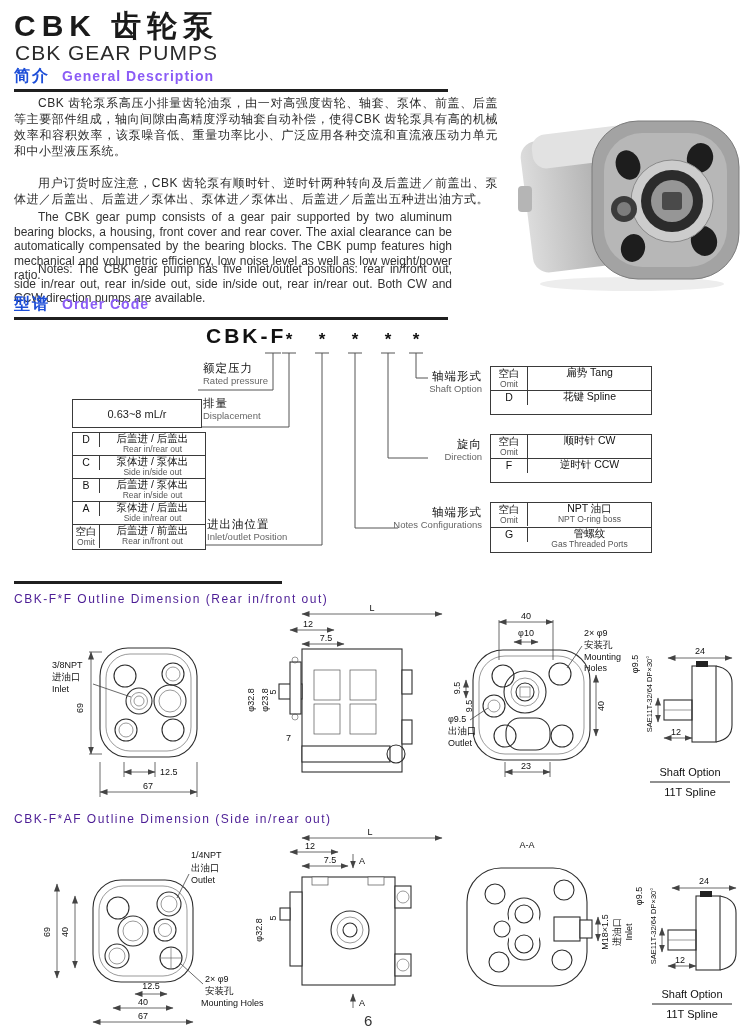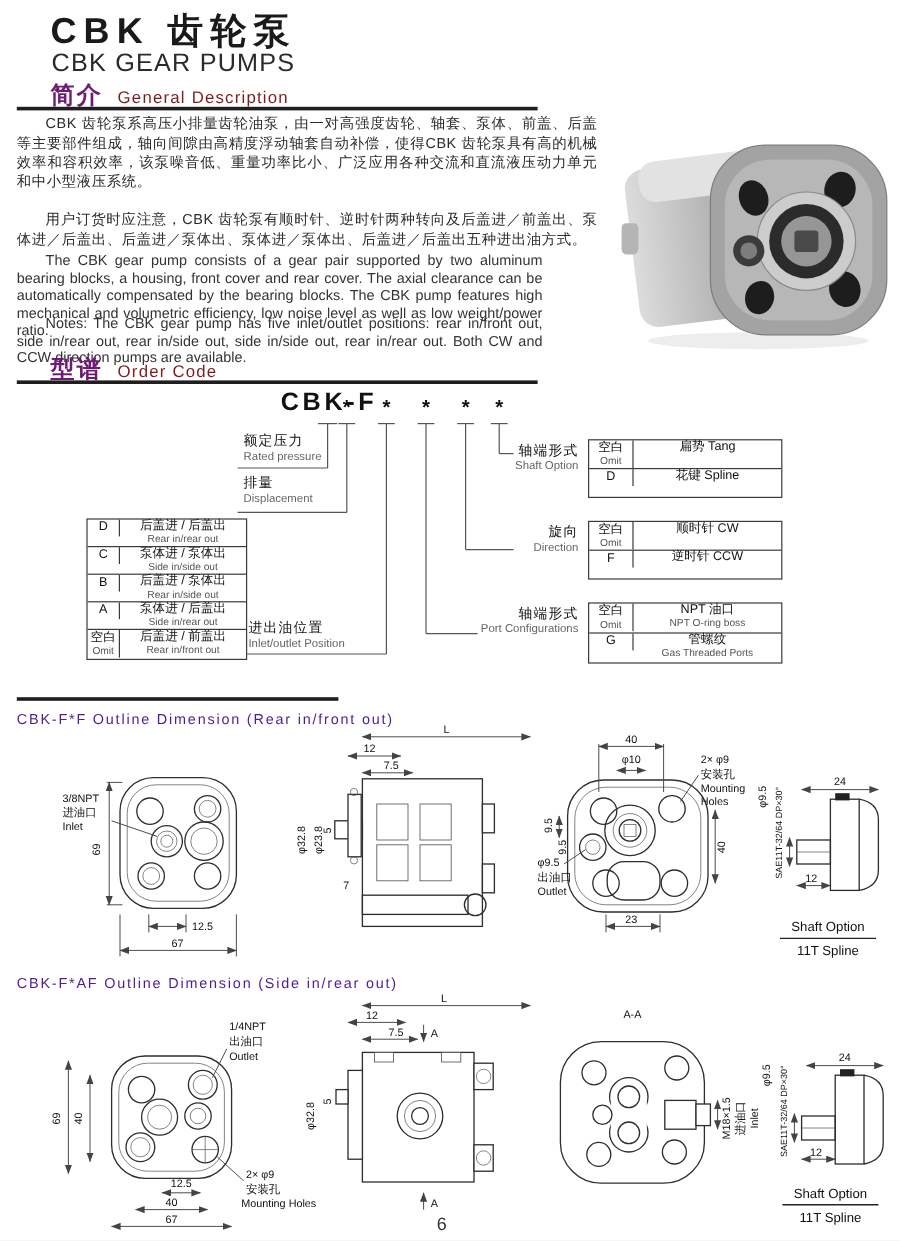--- a/index.html
+++ b/index.html
@@ -1,22 +1,22 @@
 <!DOCTYPE html>
 <html><head>
 <meta charset="utf-8">
 <style>
   html,body{margin:0;padding:0;background:#e9e9e9;}
   .page{position:relative;width:750px;height:1034px;background:#ffffff;margin:0 auto;
         font-family:"Liberation Sans","DejaVu Sans",sans-serif;color:#222;overflow:hidden;}
-  .abs{position:absolute;margin-left:28px;}
+  .abs{position:absolute;}
   .t-zh{font-size:30px;font-weight:bold;letter-spacing:6px;color:#1a1a1a;}
   .t-en{font-size:21px;letter-spacing:1px;color:#2a2a2a;}
-  .sec-zh{font-size:20px;font-weight:bold;letter-spacing:2px;color:#701a75;}
-  .sec-en{font-size:14px;color:#7f1d1d;margin-left:12px;letter-spacing:1px;}
+  .sec-zh{font-size:16px;font-weight:bold;letter-spacing:2px;color:#1d4ed8;}
+  .sec-en{font-size:14px;color:#8b5cf6;margin-left:12px;letter-spacing:1px;font-weight:bold;}
   .rule{position:absolute;height:3px;background:#1f1f1f;}
   .para{position:absolute;text-align:justify;}
   .zh-p{font-size:12px;line-height:16px;color:#2b2b2b;text-indent:2em;letter-spacing:0.5px;}
   .en-p{font-size:12px;line-height:14.5px;color:#333;text-indent:2em;}
   .model{font-size:21px;font-weight:bold;letter-spacing:3px;color:#111;}
   .star{position:absolute;width:14px;text-align:center;font-size:17px;font-weight:bold;color:#111;}
   .oc-box{position:absolute;border:1.2px solid #3a3a3a;display:flex;align-items:center;justify-content:center;font-size:11px;color:#222;background:#fff;}
   .oc-tbl{position:absolute;border:1.2px solid #3a3a3a;background:#fff;}
   .oc-row{display:flex;align-items:flex-start;border-top:1.2px solid #3a3a3a;}
   .oc-row:first-child{border-top:none;}
@@ -125,20 +125,21 @@
     <line class="dl2" x1="205" y1="220" x2="322" y2="220"></line>
     <line class="dl2" x1="355" y1="203" x2="398" y2="203"></line>
     <line class="dl2" x1="388" y1="133" x2="428" y2="133"></line>
     <line class="dl2" x1="416" y1="53" x2="428" y2="53"></line>
   </svg>
 
   <div class="lab" style="left:203px;top:362px">
     <div class="lzh">额定压力</div>
     <div class="len">Rated pressure</div>
   </div>
+  <div class="oc-box" style="left:72px;top:399px;width:128px;height:27px">0.63~8 mL/r</div>
   <div class="lab" style="left:203px;top:397px">
     <div class="lzh">排量</div>
     <div class="len">Displacement</div>
   </div>
 
   <div class="oc-tbl" style="left:72px;top:432px;width:132px">
     <div class="oc-row" style="height:22px">
       <div class="oc-code">
           <div class="czh">D</div>
           <div class="cen"></div>
@@ -239,21 +240,21 @@
           <div class="cen"></div>
         </div>
       <div class="oc-desc">
           <div class="czh">逆时针 CCW</div>
         </div>
     </div>
   </div>
 
   <div class="lab lab-r" style="left:370px;top:506px;width:112px">
     <div class="lzh">轴端形式</div>
-    <div class="len">Port Configurations</div>
+    <div class="len">Notes Configurations</div>
   </div>
   <div class="oc-tbl" style="left:490px;top:502px;width:160px">
     <div class="oc-row" style="height:24px">
       <div class="oc-code2">
           <div class="czh">空白</div>
           <div class="cen">Omit</div>
         </div>
       <div class="oc-desc">
           <div class="czh">NPT 油口</div>
           <div class="cen">NPT O-ring boss</div>

